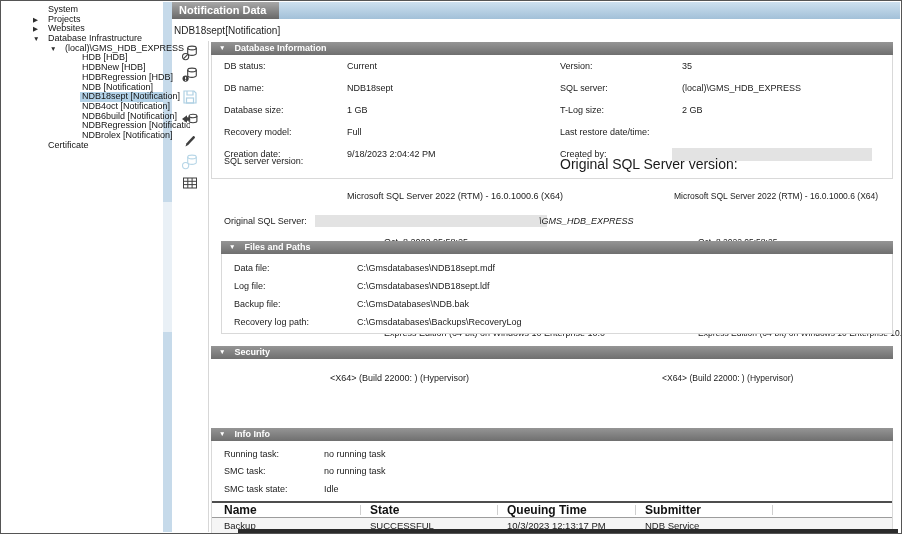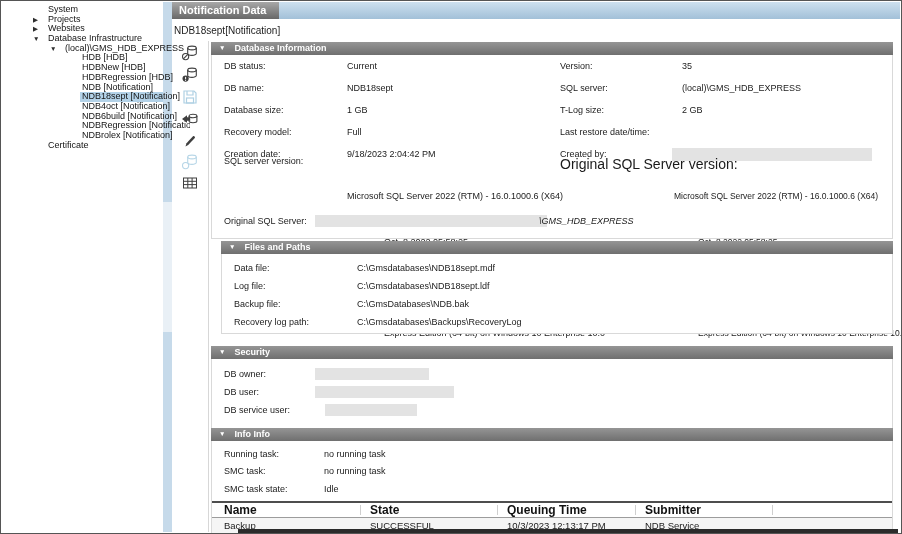--- a/index.html
+++ b/index.html
@@ -197,21 +197,21 @@
             <line x1="2.5" y1="7.3" x2="15.5" y2="7.3"></line>
             <line x1="2.5" y1="10.6" x2="15.5" y2="10.6"></line>
           </g>
         </svg>
     </div>
   </div>
   <div class="vline"></div>
 
   <div class="content">
 
-    <div class="section" id="sec-dbinfo" style="top:1px;height:197px;">
+    <div class="section" id="sec-dbinfo" style="top:1px;height:137px;">
       <div class="sec-hd"><span class="tri"></span><span>Database Information</span></div>
       <div class="sec-bd">
         <div class="kv" style="top:6px;left:12px;">
             <span class="k">DB status:</span>
             <span class="v">Current</span>
           </div>
         <div class="kv" style="top:28px;left:12px;">
             <span class="k">DB name:</span>
             <span class="v">NDB18sept</span>
           </div>
@@ -296,34 +296,20 @@
           </div>
         <div class="kv" style="top:63px;left:12px;">
             <span class="k">Recovery log path:</span>
             <span class="v">C:\Gmsdatabases\Backups\RecoveryLog</span>
           </div>
       </div>
     </div>
 
     <div class="section" id="sec-sec" style="top:305px;height:93px;">
       <div class="sec-hd"><span class="tri"></span><span>Security</span></div>
-      <div class="sec-bd">
-        <div class="kv" style="top:10px;left:12px;">
-            <span class="k">DB owner:</span>
-          </div>
-        <div class="redact" style="left:103px;top:9px;width:114px;"></div>
-        <div class="kv" style="top:28px;left:12px;">
-            <span class="k">DB user:</span>
-          </div>
-        <div class="redact" style="left:103px;top:27px;width:139px;"></div>
-        <div class="kv" style="top:46px;left:12px;">
-            <span class="k">DB service user:</span>
-          </div>
-        <div class="redact" style="left:113px;top:45px;width:92px;"></div>
-      </div>
     </div>
 
     <div class="section" id="sec-task" style="top:387px;height:106px;">
       <div class="sec-hd"><span class="tri"></span><span>Info Info</span></div>
       <div class="sec-bd">
         <div class="kv t" style="top:8px;left:12px;">
             <span class="k">Running task:</span>
             <span class="v">no running task</span>
           </div>
         <div class="kv t" style="top:25px;left:12px;">

